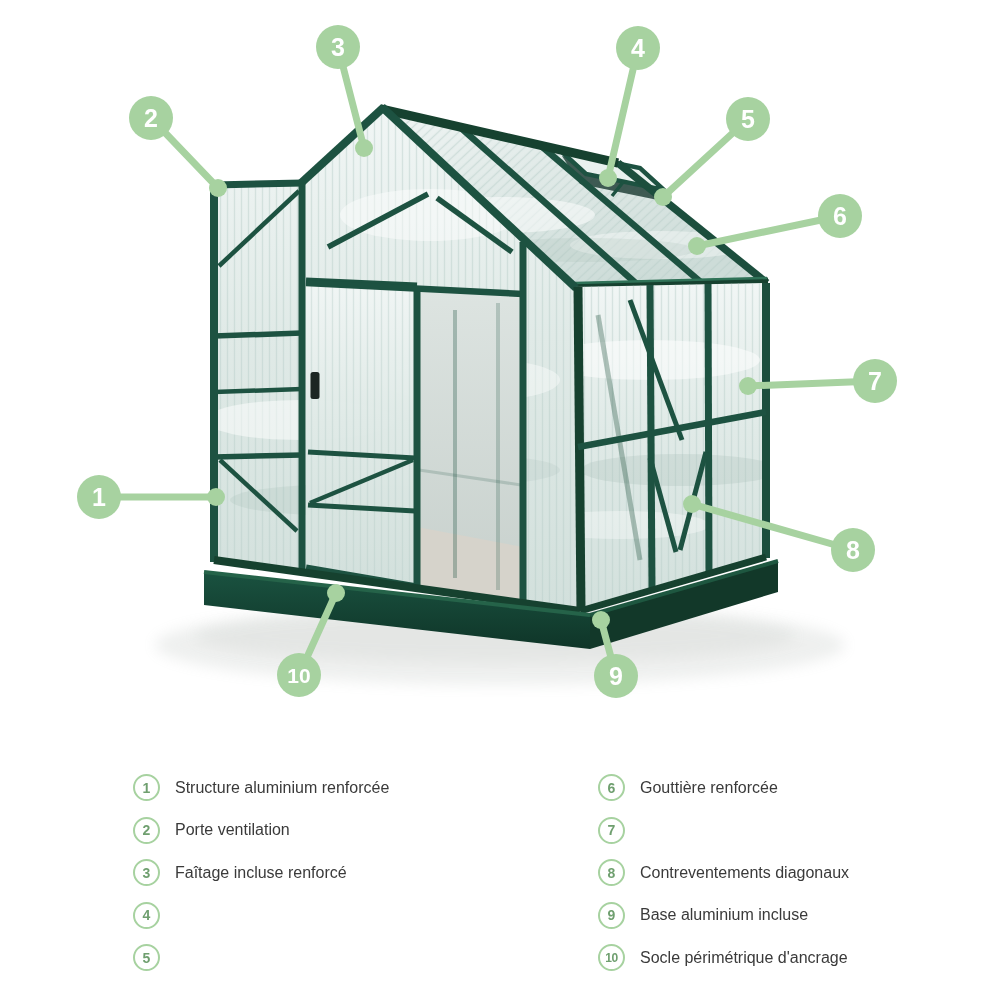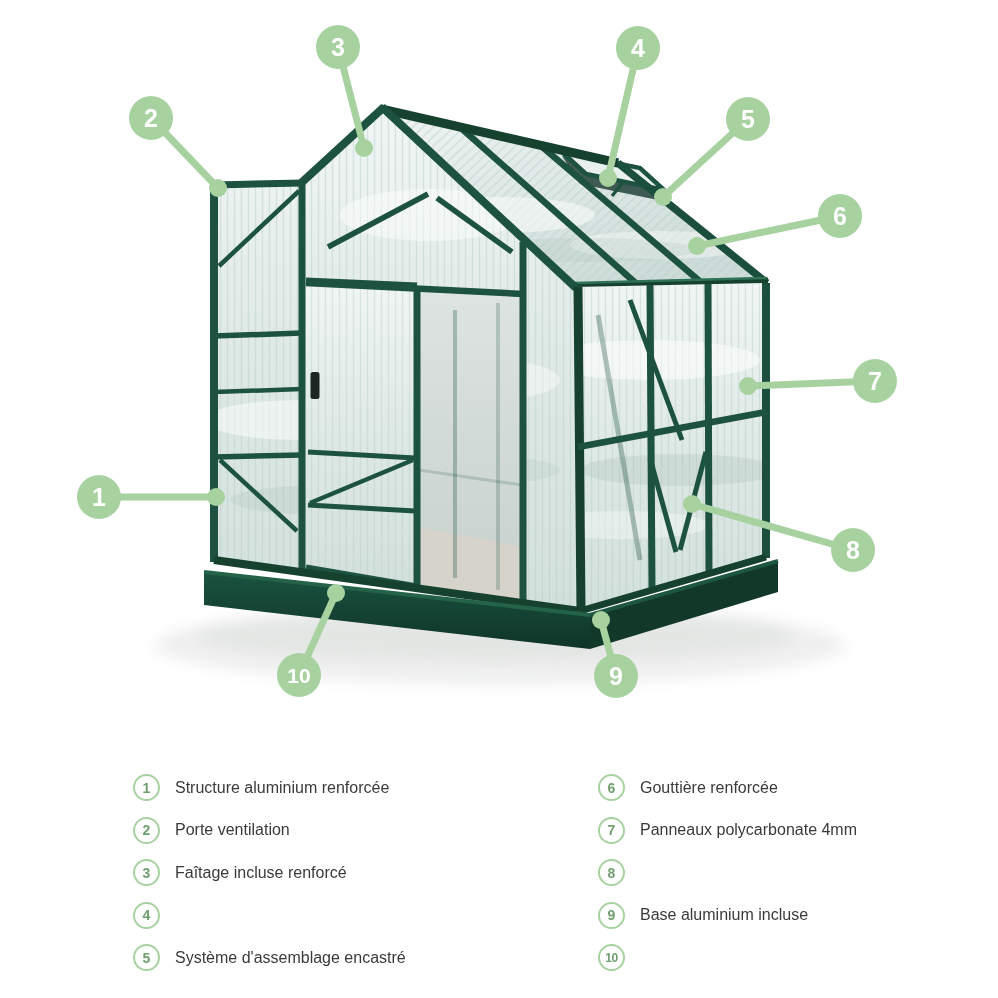--- a/index.html
+++ b/index.html
@@ -255,36 +255,36 @@
       </div>
       <div class="lrow">
         <span class="lnum">3</span>
         <span class="llabel">Faîtage incluse renforcé</span>
       </div>
       <div class="lrow">
         <span class="lnum">4</span>
       </div>
       <div class="lrow">
         <span class="lnum">5</span>
-        <span class="llabel">Système d'assemblage encastré</span>
       </div>
     </div>
   <div class="legend-col right" id="legend-right">
       <div class="lrow">
         <span class="lnum">6</span>
         <span class="llabel">Gouttière renforcée</span>
       </div>
       <div class="lrow">
         <span class="lnum">7</span>
-        <span class="llabel">Panneaux polycarbonate 4mm</span>
       </div>
       <div class="lrow">
         <span class="lnum">8</span>
+        <span class="llabel">Contreventements diagonaux</span>
       </div>
       <div class="lrow">
         <span class="lnum">9</span>
         <span class="llabel">Base aluminium incluse</span>
       </div>
       <div class="lrow">
         <span class="lnum two">10</span>
+        <span class="llabel">Socle périmétrique d'ancrage</span>
       </div>
     </div>
 </div>
 
 </body></html>

